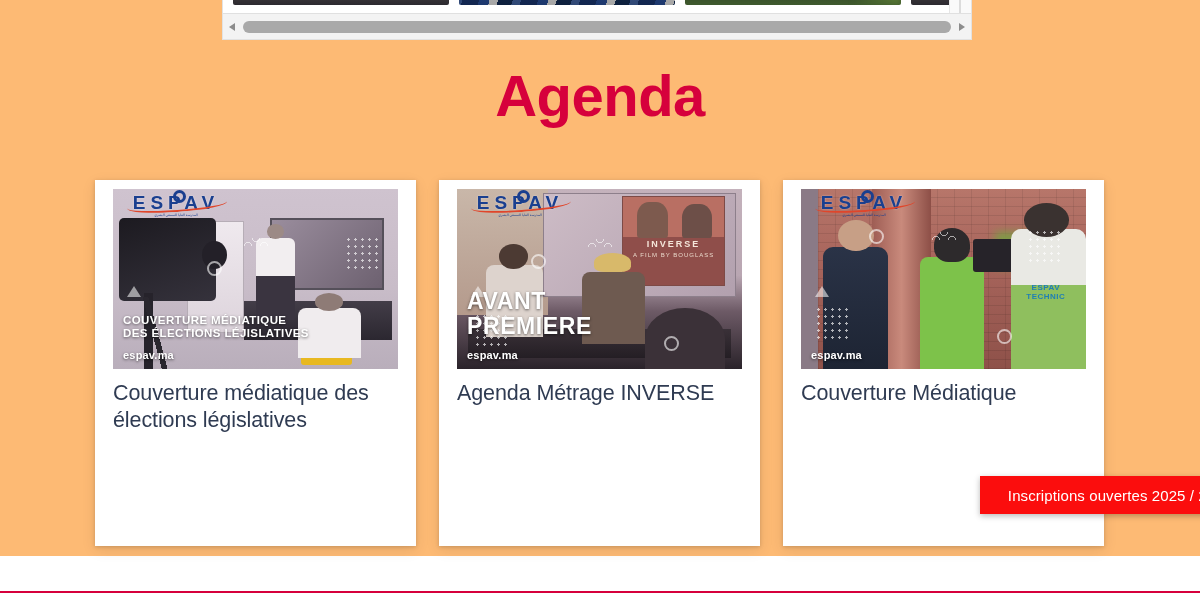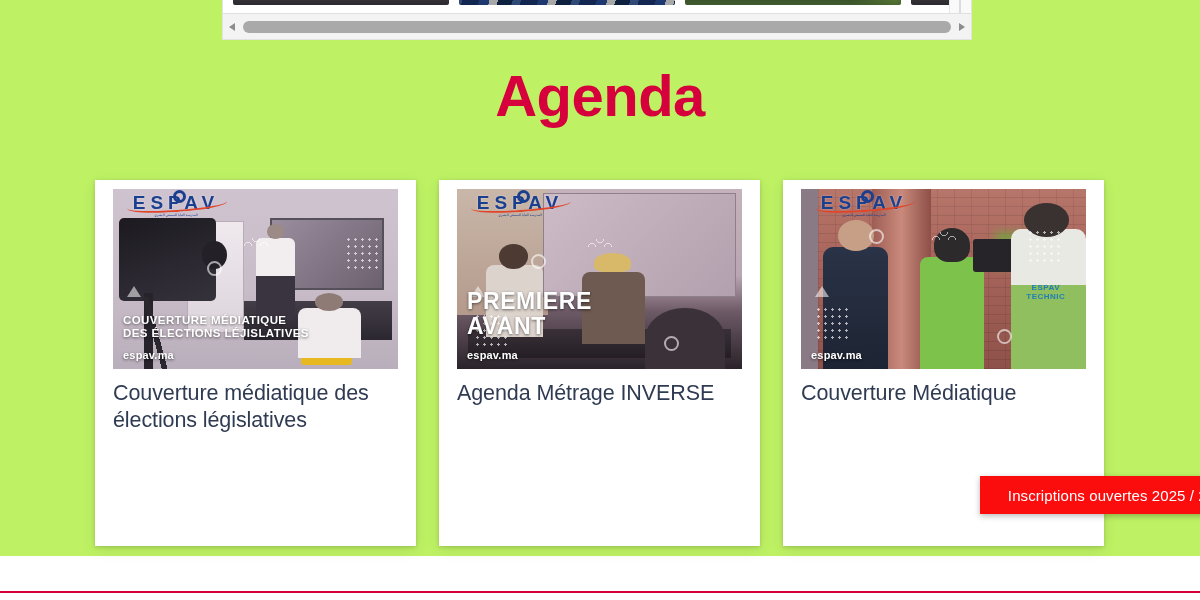--- a/index.html
+++ b/index.html
@@ -2,21 +2,21 @@
 <html><head>
 <meta charset="utf-8">
 <style>
   * { box-sizing: border-box; margin: 0; padding: 0; }
   html, body {
     width: 1200px; height: 600px;
     background: #ffffff;
     font-family: "Liberation Sans", sans-serif;
     overflow: hidden;
   }
-  #root { position: relative; width: 1200px; height: 556px; background:#bef264; }
+  #root { position: relative; width: 1200px; height: 556px; background:#fdba74; }
 
   
   .gallery-strip {
     position: absolute; left: 222px; top: -180px;
     width: 750px; height: 220px;
     background: #ffffff;
     border: 1px solid #e2e2e2;
     overflow: hidden;
   }
   .gallery-track {
@@ -366,39 +366,45 @@
       <div class="card-body">
         <div class="card-title">Couverture médiatique des élections législatives</div>
       </div>
     </div>
 
     <div class="card">
       <div class="card-media m2">
         <div class="media-base">
           <div class="wall"></div>
           <div class="proj"></div>
+          <div class="poster">
+            <div class="pA"></div>
+              <div class="pB"></div>
+            <div class="ttl">INVERSE</div>
+            <div class="sub">A FILM BY BOUGLASS</div>
+          </div>
           <div class="table"></div>
           <div class="man1"></div>
             <div class="man2"></div>
           <div class="head-fg"></div>
         </div>
         <div class="deco-circle" style="left:26%;top:36%;"></div>
         <div class="deco-circle" style="right:22%;bottom:10%;"></div>
         <div class="deco-tri"></div>
         <div class="deco-dots" style="left:6%;bottom:12%;"></div>
         <div class="deco-wave" style="left:46%;top:28%;"></div>
         <div class="logo">
           <div class="ring"></div>
           <div class="swoosh"></div>
           <div class="mark">ESPAV</div>
           <div class="tag">المدرسة العليا للسمعي البصري</div>
         </div>
         <div class="overlay-title big">
+          <div>AVANT</div>
           <div>PREMIERE</div>
-          <div>AVANT</div>
         </div>
         <div class="overlay-site">espav.ma</div>
       </div>
       <div class="card-body">
         <div class="card-title">Agenda Métrage INVERSE</div>
       </div>
     </div>
 
     <div class="card">
       <div class="card-media m3">

